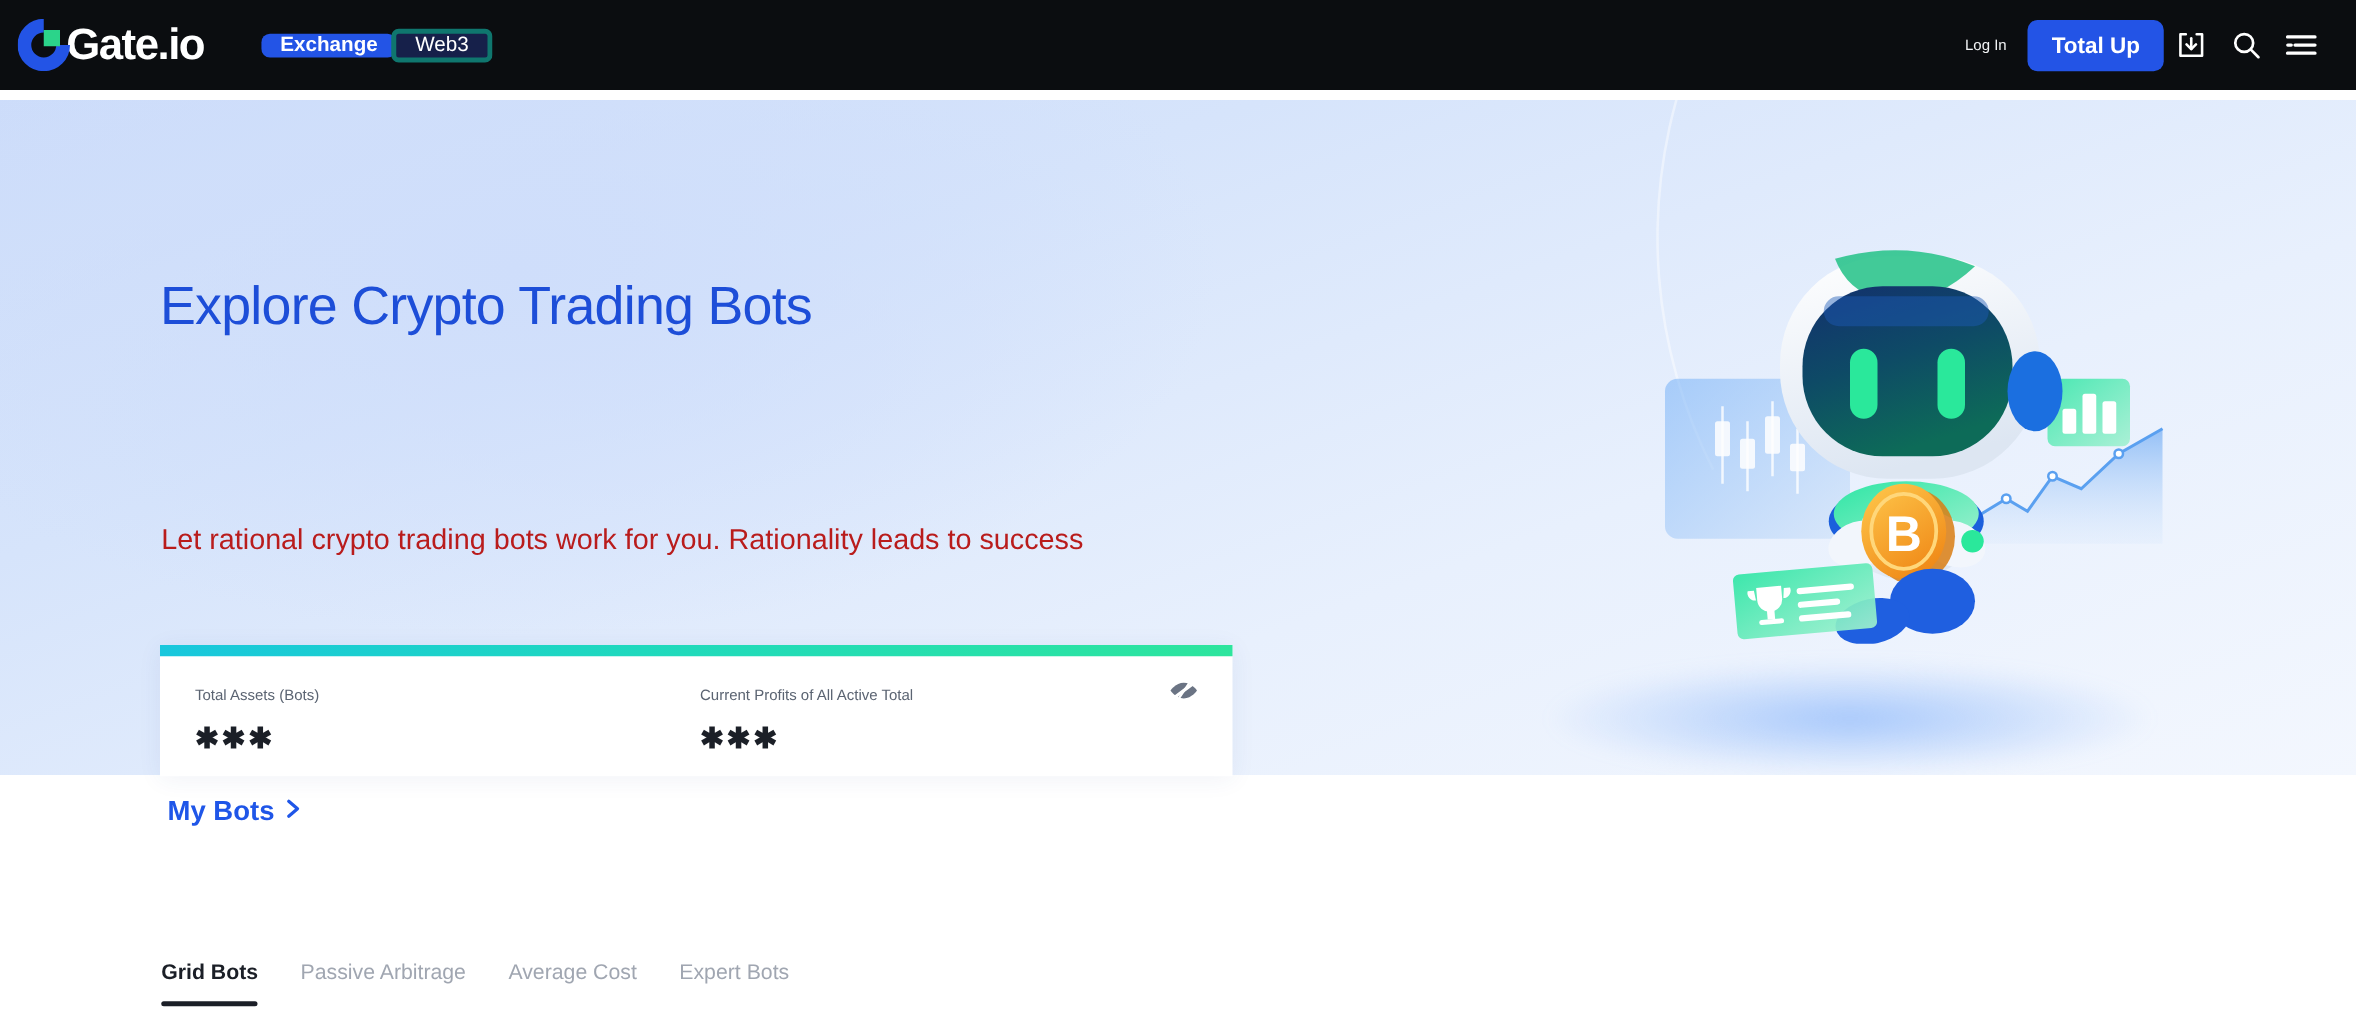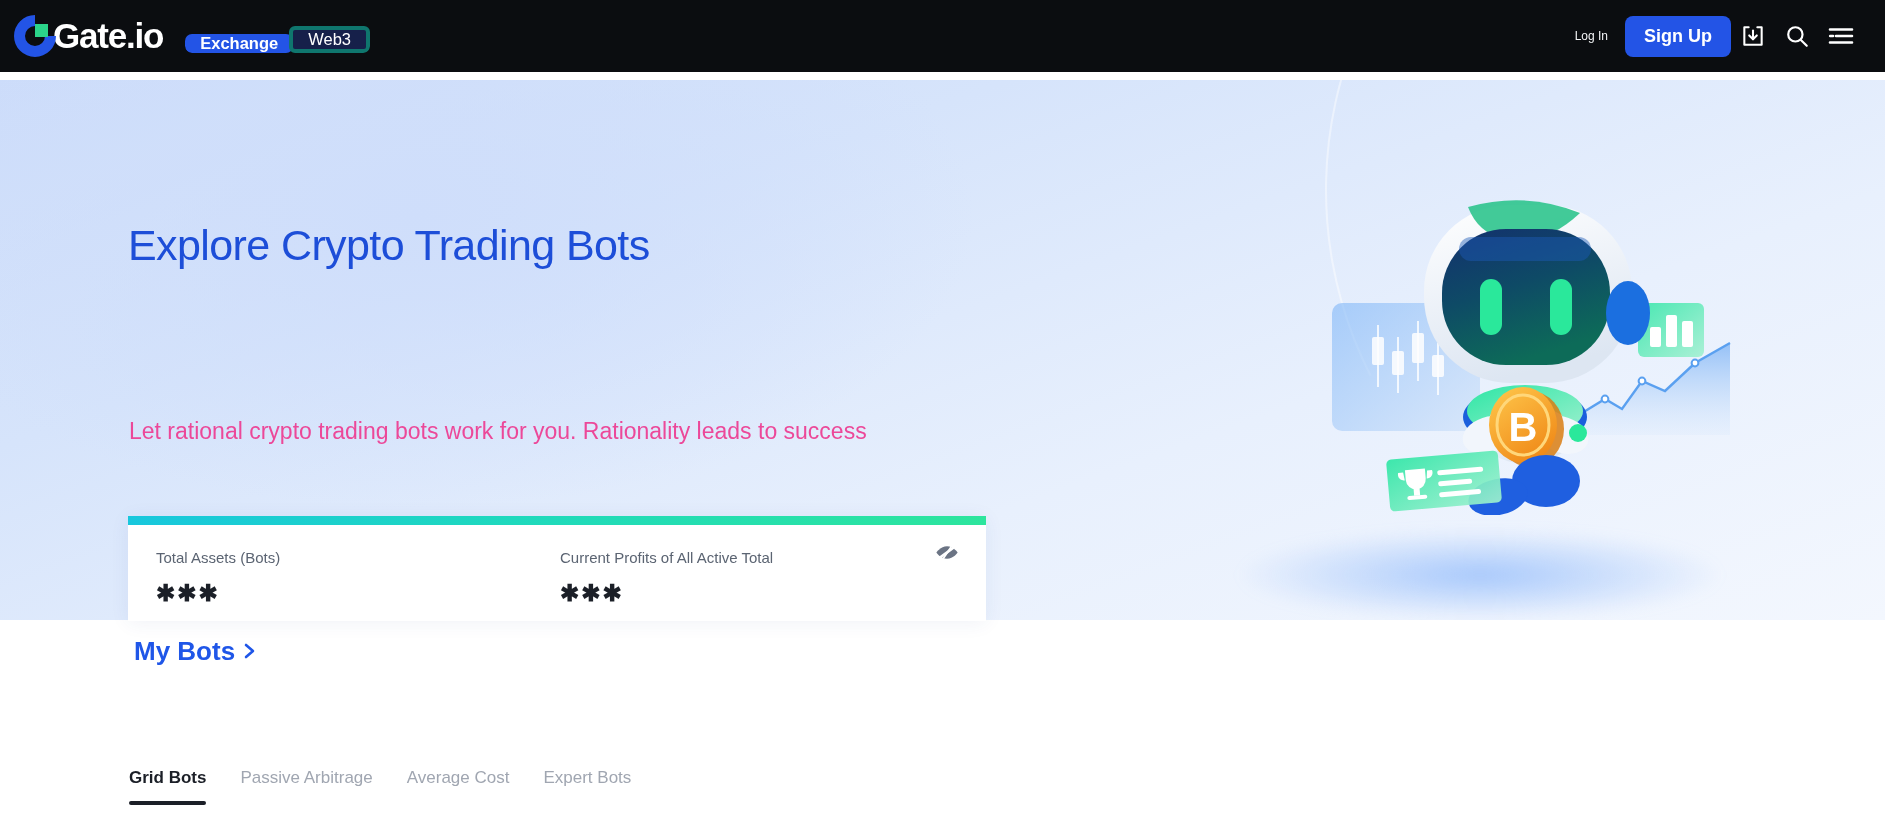--- a/index.html
+++ b/index.html
@@ -28,23 +28,23 @@
   }
   .logo-mark .sq {
     position: absolute; left: 21px; top: 9px;
     width: 13px; height: 13px; background: #2bd48a;
   }
   .brand-text {
     color: #fff; font-size: 35px; font-weight: bold;
     letter-spacing: -1.2px; margin-left: -3px;
   }
   .seg {
-    display: flex; margin-left: 22px;
+    display: flex; margin-left: 46px;
     border-radius: 7px; overflow: hidden;
-    height: 34px; align-items: flex-end;
+    height: 34px; align-items: center;
   }
   .seg-item {
     display: flex; align-items: center; justify-content: center;
     font-size: 16.5px; font-weight: bold; padding: 0 15px;
     color: #fff; cursor: pointer;
   }
   .seg-item.active { background: #2354e6; border-radius: 7px; }
   .seg-item.inactive {
     background: #16204a; border: 4px solid #0f766e;
     border-radius: 6px; margin-left: -4px; font-weight: normal;
@@ -90,50 +90,50 @@
     filter: blur(7px);
   }
 
   .h1 {
     position: absolute; left: 128px; top: 222px;
     font-size: 43px; font-weight: normal; line-height: 1.08;
     color: #1d4ed8; letter-spacing: -0.6px; width: 820px;
   }
   .sub {
     position: absolute; left: 129px; top: 414px;
-    font-size: 23px; line-height: 1.55; color: #ec4899; width: 870px;
+    font-size: 23px; line-height: 1.55; color: #b91c1c; width: 870px;
   }
 
   
   .stats-card {
     position: absolute; left: 128px; top: 516px;
     width: 858px; height: 105px;
     background: #ffffff;
     box-shadow: 0 2px 18px rgba(40,70,140,0.07);
   }
   .card-bar {
     width: 100%; height: 9px;
     background: linear-gradient(90deg, #18c7dd 0%, #1fd9bd 45%, #2de59d 100%);
   }
   .card-body { position: relative; padding: 24px 0 0 28px; display: flex; }
   .stat-col { width: 404px; }
-  .stat-label { font-size: 15px; color: #5b6472; margin-bottom: 16px; }
+  .stat-label { font-size: 12px; color: #5b6472; margin-bottom: 16px; }
   .stat-value {
     font-size: 23px; font-weight: bold; color: #1b1f27;
     letter-spacing: 2px; line-height: 1;
   }
   .eye-off {
     position: absolute; right: 26px; top: 14px;
     width: 26px; height: 26px; cursor: pointer;
   }
 
   .my-bots {
     position: absolute; left: 134px; top: 636px;
     display: flex; align-items: center; gap: 8px;
-    color: #1f56e8; font-size: 26px; font-weight: bold; cursor: pointer;
+    color: #1f56e8; font-size: 22px; font-weight: bold; cursor: pointer;
   }
 
   
   .robot-wrap { position: absolute; left: 1320px; top: 185px; width: 420px; height: 330px; }
 
   
   .tabs {
     position: absolute; left: 129px; top: 768px;
     display: flex; align-items: flex-end; gap: 0;
   }
@@ -160,21 +160,21 @@
     <span class="brand-text">Gate.io</span>
   </div>
 
   <div class="seg">
     <div class="seg-item active">Exchange</div>
     <div class="seg-item inactive">Web3</div>
   </div>
 
   <div class="hdr-right">
     <span class="login-link">Log In</span>
-    <button class="signup-btn">Sign Up</button>
+    <button class="signup-btn">Total Up</button>
 
     <span class="hdr-icon">
       <svg width="26" height="26" viewBox="0 0 24 24" fill="none" stroke="#fff" stroke-width="1.9" stroke-linecap="round" stroke-linejoin="round">
         <path d="M4 4h4M4 4v16h16V4M20 4h-4"></path>
           <path d="M12 7v8"></path>
           <path d="M8.5 11.5 12 15l3.5-3.5"></path>
       </svg>
     </span>
 
     <span class="hdr-icon">

